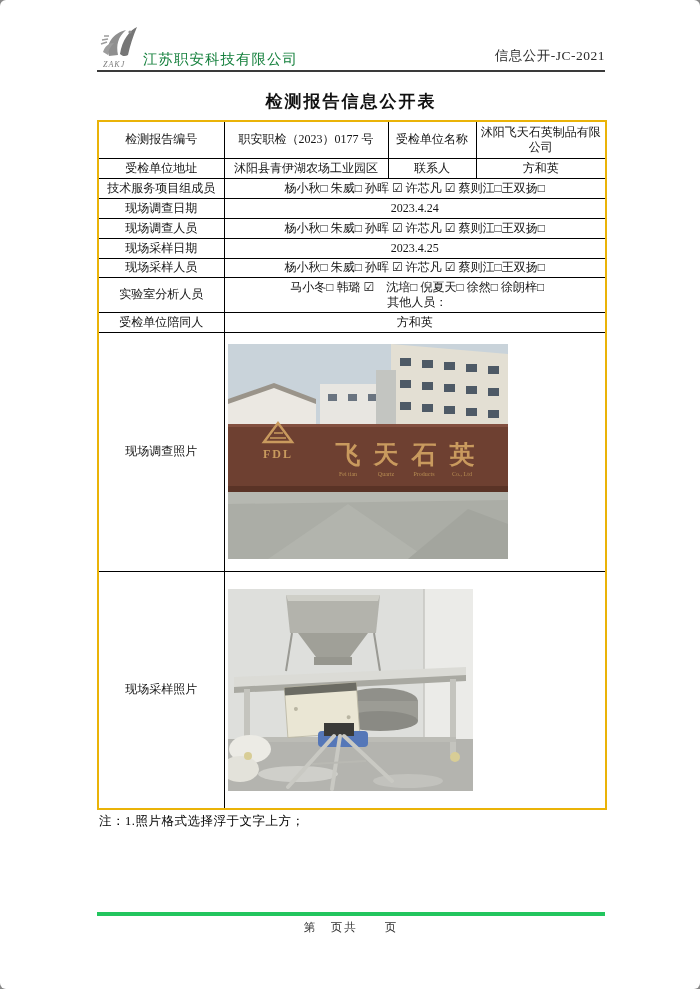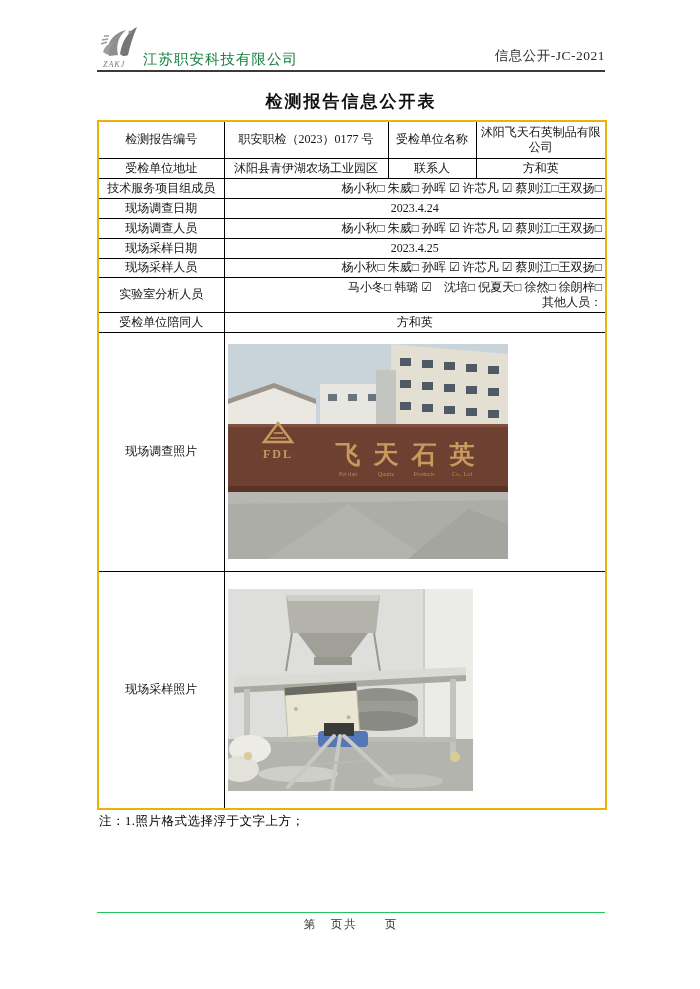--- a/index.html
+++ b/index.html
@@ -1,40 +1,40 @@
 <!DOCTYPE html>
 <html><head>
 <meta charset="utf-8">
 <style>
   html,body{margin:0;padding:0;background:#888;}
   .sheet{position:relative;width:700px;height:989px;background:#ffffff;overflow:hidden;
-         font-family:"Liberation Serif","DejaVu Serif",serif;color:#1a1a1a;}
+         font-family:"Liberation Serif","DejaVu Serif",serif;color:#1a1a1a;border-radius:6px;}
   
   .hdr{position:absolute;left:97px;top:24px;width:508px;height:46px;
        border-bottom:2px solid #3a3a3a;display:flex;justify-content:space-between;align-items:flex-end;}
   .hdr-left{display:flex;align-items:flex-end;gap:2px;}
   .logo-wrap{position:relative;width:44px;height:46px;}
   .company{font-size:14.5px;color:#15803d;letter-spacing:1px;padding-bottom:1px;}
   .doccode{font-size:13.5px;color:#2b2b2b;padding-bottom:5px;letter-spacing:.5px;}
   
   .title{position:absolute;left:97px;top:90px;width:508px;text-align:center;
          font-size:17px;font-weight:bold;letter-spacing:2px;color:#111;}
   
   table.main{position:absolute;left:97px;top:120px;width:508px;border-collapse:collapse;
              table-layout:fixed;border:2px solid #eab308;}
   table.main td{border:1px solid #000;font-size:12px;line-height:1.25;padding:0 3px;
                 overflow:hidden;color:#151515;}
   td.lab{text-align:center;}
   td.ctr{text-align:center;}
-  td.lft{text-align:right;padding-left:8px;}
+  td.lft{text-align:center;padding-left:8px;}
   td.photo-cell{text-align:left;vertical-align:middle;padding:0;}
   .two-line div{padding-left:5px;}
   
   .note{position:absolute;left:99px;top:813px;font-size:12.5px;color:#000000;letter-spacing:.5px;}
-  .footer{position:absolute;left:97px;top:912px;width:508px;border-top:1px solid #22c55e;}
+  .footer{position:absolute;left:97px;top:912px;width:508px;border-top:4px solid #22c55e;}
   .footer div{margin-top:4px;text-align:center;font-size:11.5px;color:#333;letter-spacing:2px;}
   svg text{font-family:"Liberation Serif","DejaVu Serif",serif;}
 </style>
 </head>
 <body>
 
 <div class="sheet">
 
   <div class="hdr">
     <div class="hdr-left">

